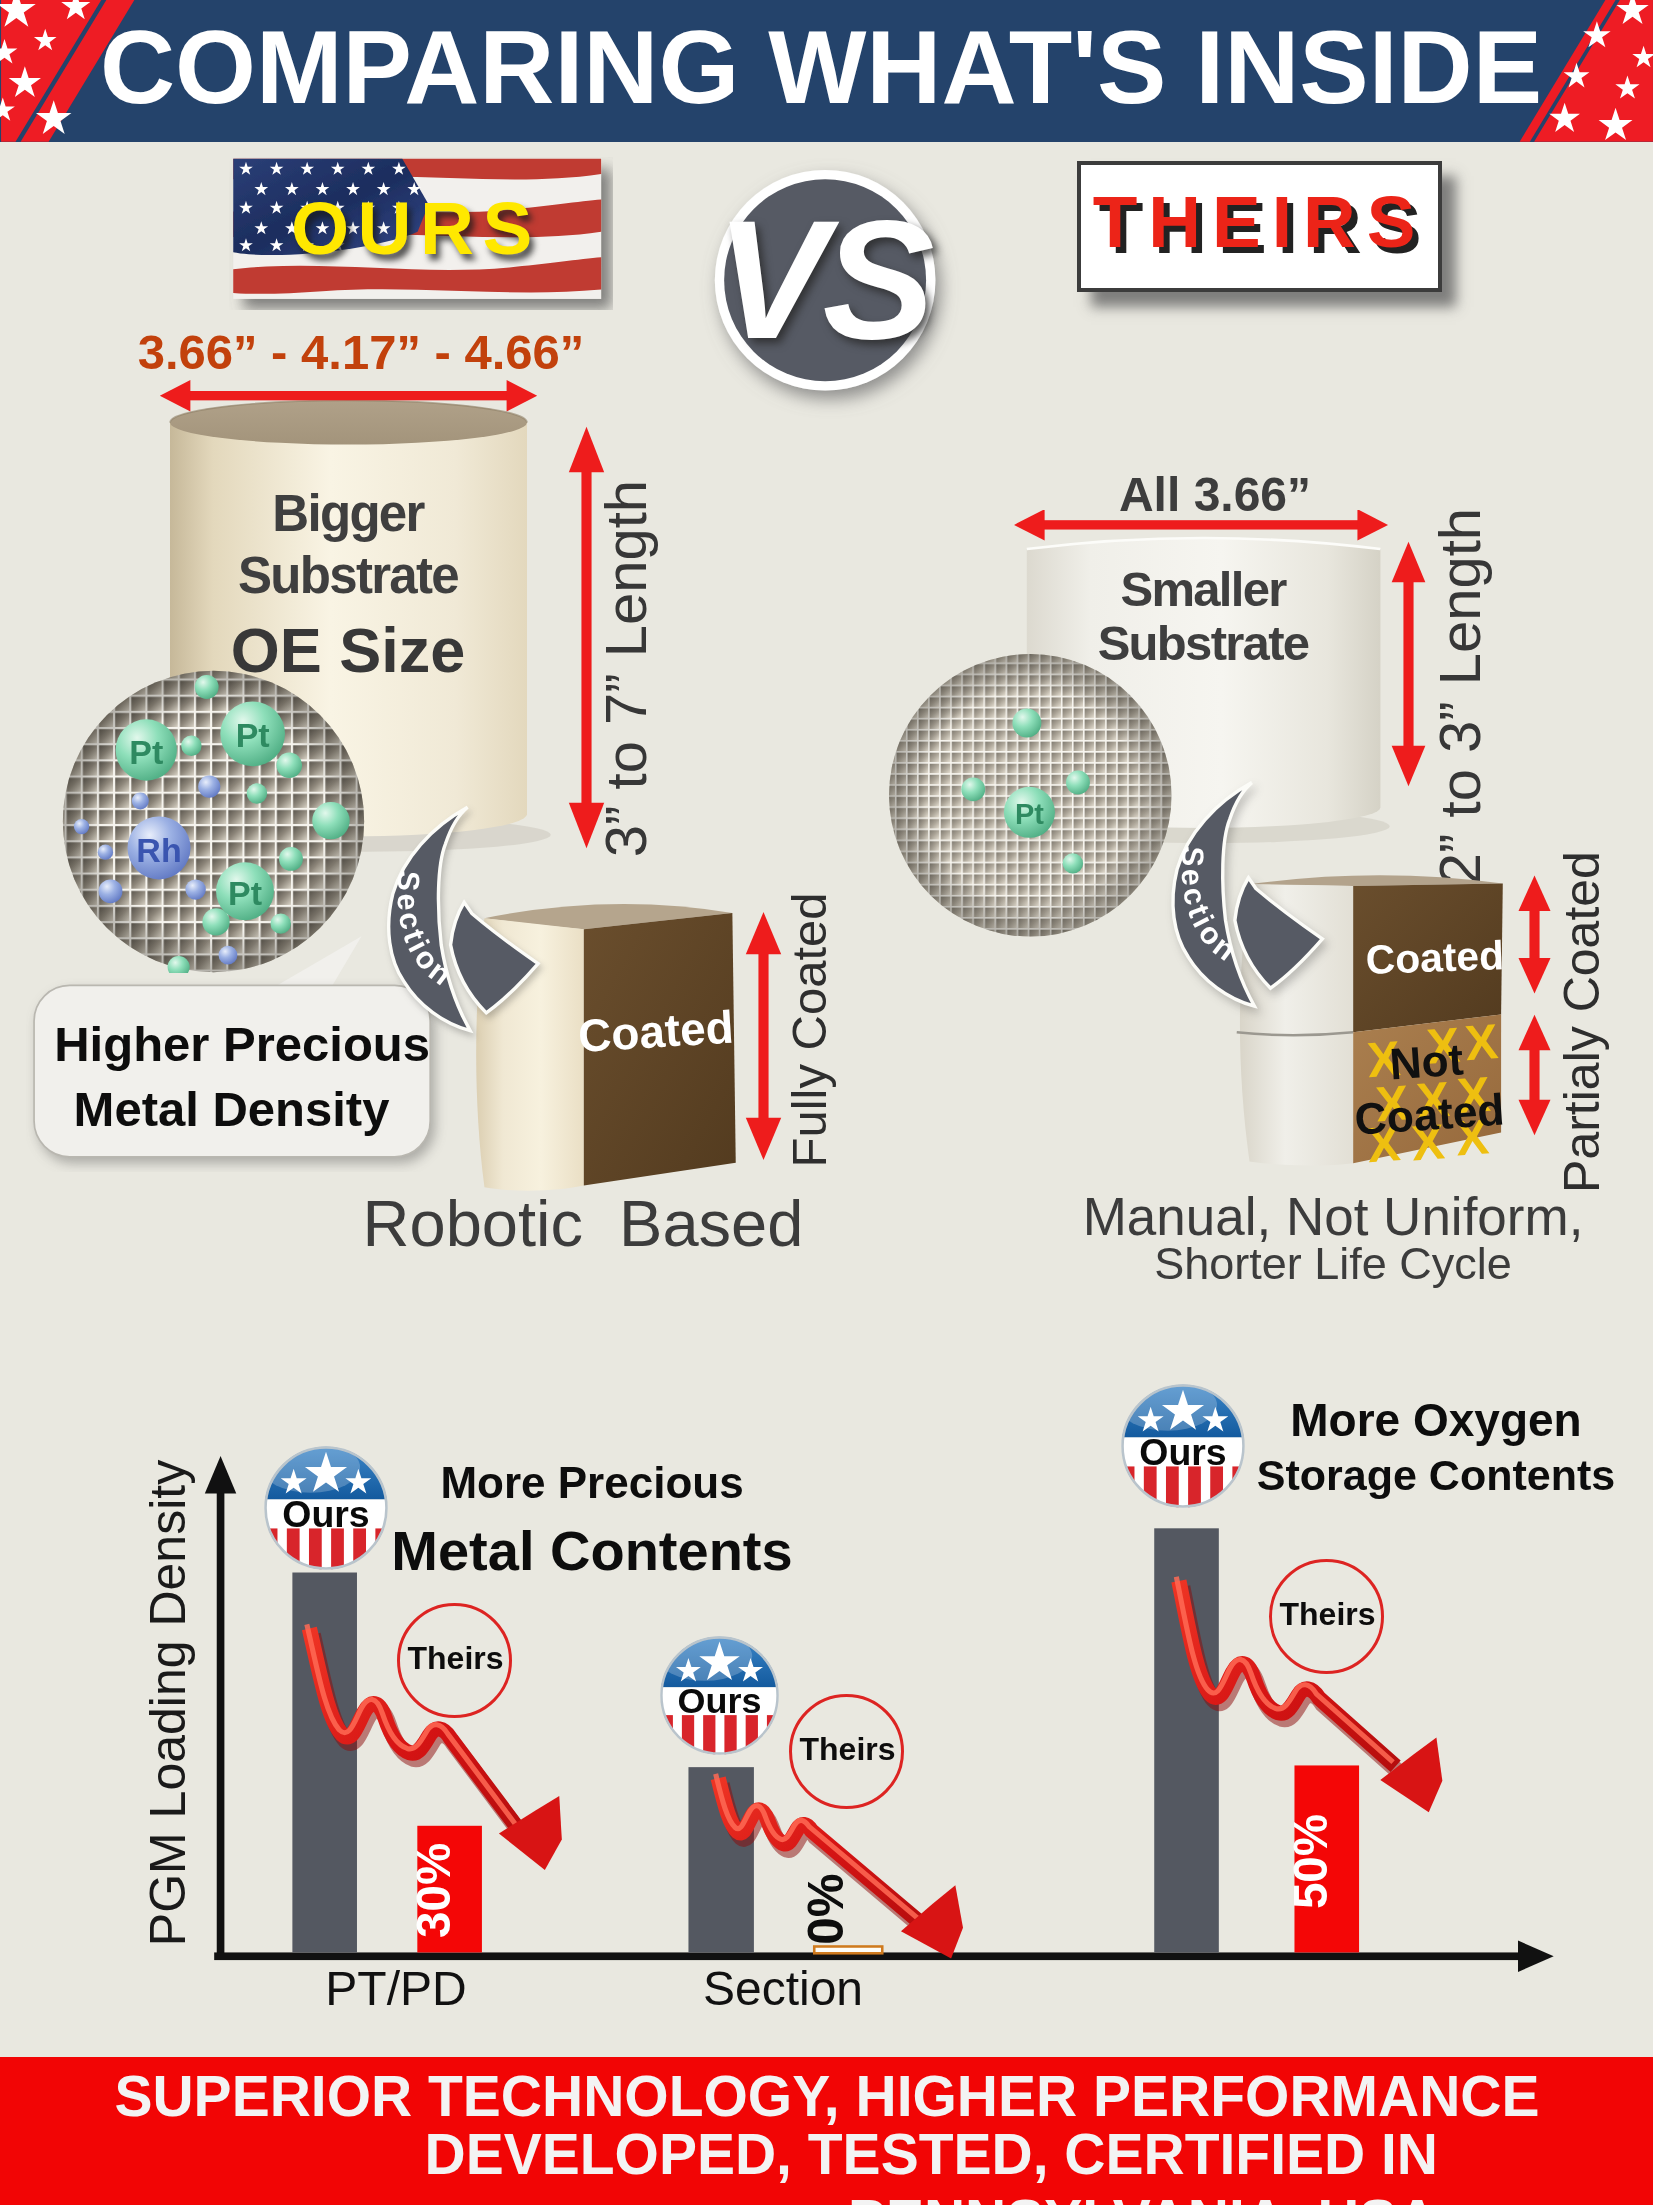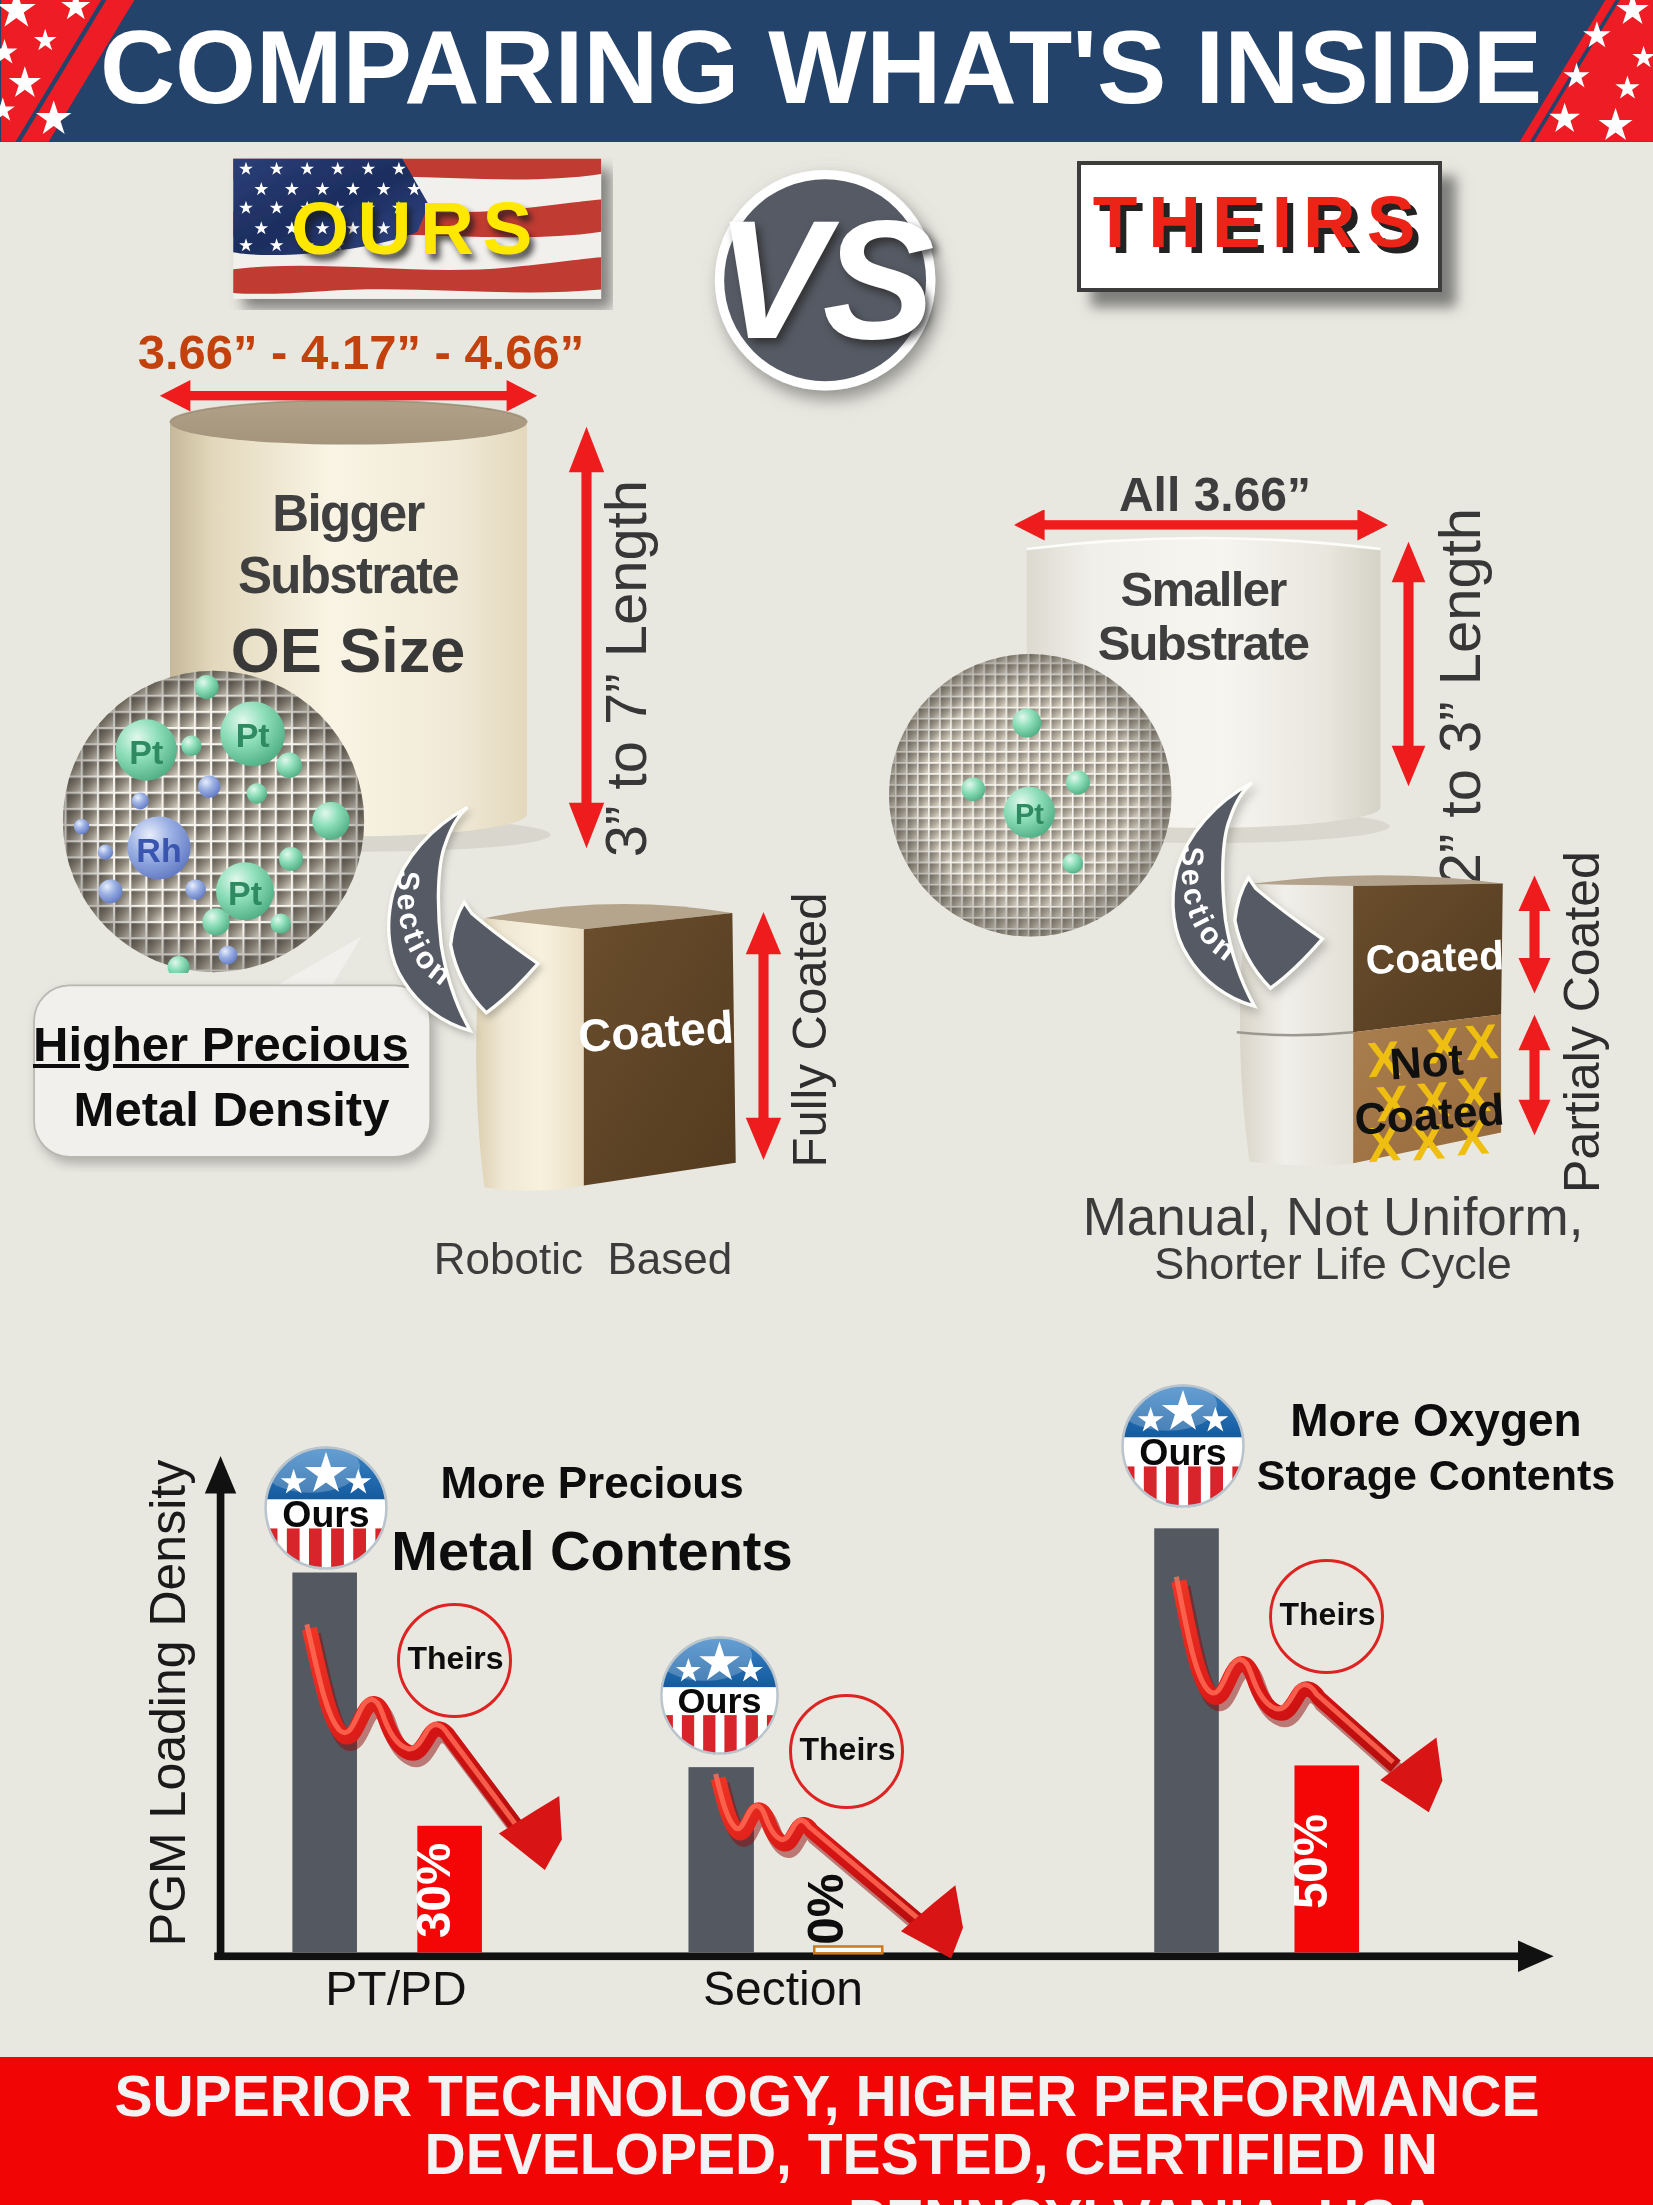--- a/index.html
+++ b/index.html
@@ -265,21 +265,21 @@
     <circle cx="1262" cy="1016" r="12" fill="url(#ballG)"></circle>
     <circle cx="1211" cy="956" r="30" fill="url(#ballG)"></circle>
     <text x="1211" y="970" text-anchor="middle" font-size="34" font-weight="bold" fill="#2e8a61">Pt</text>
   </g>
 </svg>
 
 <svg class="abs" style="left:25.5px;top:926px;" width="425" height="246" viewBox="0 0 500 290">
   <polygon points="270,85 395,12 350,88" fill="#f1f0ec"></polygon>
   <rect x="9" y="70" width="467" height="202" rx="42" fill="#f1f0ec" stroke="#b9b7b0" stroke-width="2" style="filter:drop-shadow(5px 7px 7px rgba(60,60,60,0.35));"></rect>
 </svg>
-<div class="abs" style="left:33px;top:1016px;width:397px;text-align:left;font-size:49px;font-weight:bold;color:#0d0d0d;text-decoration:underline;">Higher Precious</div>
+<div class="abs" style="left:33px;top:1016px;width:397px;text-align:right;font-size:49px;font-weight:bold;color:#0d0d0d;">Higher Precious</div>
 <div class="abs" style="left:33px;top:1081px;width:397px;text-align:center;font-size:49px;font-weight:bold;color:#0d0d0d;">Metal Density</div>
 
 <svg class="abs" style="left:459px;top:884px;" width="399" height="340" viewBox="540 1040 470 400">
   <defs>
     <linearGradient id="faceL" x1="0" y1="0" x2="1" y2="0">
       <stop offset="0" stop-color="#dccfb2"></stop>
           <stop offset="0.25" stop-color="#f0e8d3"></stop>
           <stop offset="0.6" stop-color="#f7f1de"></stop>
           <stop offset="1" stop-color="#eadfc5"></stop>
     </linearGradient>
@@ -295,21 +295,21 @@
 </svg>
 
 <svg class="abs" style="left:734px;top:911px;" width="59" height="250" viewBox="0 0 70 294">
   <g fill="#ee1c1c">
     <rect x="29" y="40" width="12" height="214"></rect>
     <polygon points="35,0 14,50 56,50"></polygon>
     <polygon points="35,294 14,244 56,244"></polygon>
   </g>
 </svg>
 <div class="abs rot" style="left:554px;top:1002px;width:510px;font-size:49px;color:#2e2e2e;">Fully Coated</div>
-<div class="abs" style="left:328px;top:1186px;width:510px;text-align:center;font-size:44px;color:#3c3c3c;margin-top:48px;">Robotic&nbsp;&nbsp;Based</div>
+<div class="abs" style="left:328px;top:1186px;width:510px;text-align:center;font-size:65px;color:#3c3c3c;">Robotic&nbsp;&nbsp;Based</div>
 
 <svg class="abs" style="left:1224px;top:858px;" width="340" height="340" viewBox="1440 1010 400 400">
   <defs>
     <linearGradient id="faceR" x1="0" y1="0" x2="1" y2="0">
       <stop offset="0" stop-color="#d9d5c9"></stop>
           <stop offset="0.4" stop-color="#f0efe9"></stop>
           <stop offset="1" stop-color="#e2dfd5"></stop>
     </linearGradient>
     <linearGradient id="brown2" x1="0" y1="0" x2="1" y2="1">
       <stop offset="0" stop-color="#6a4e2d"></stop>

